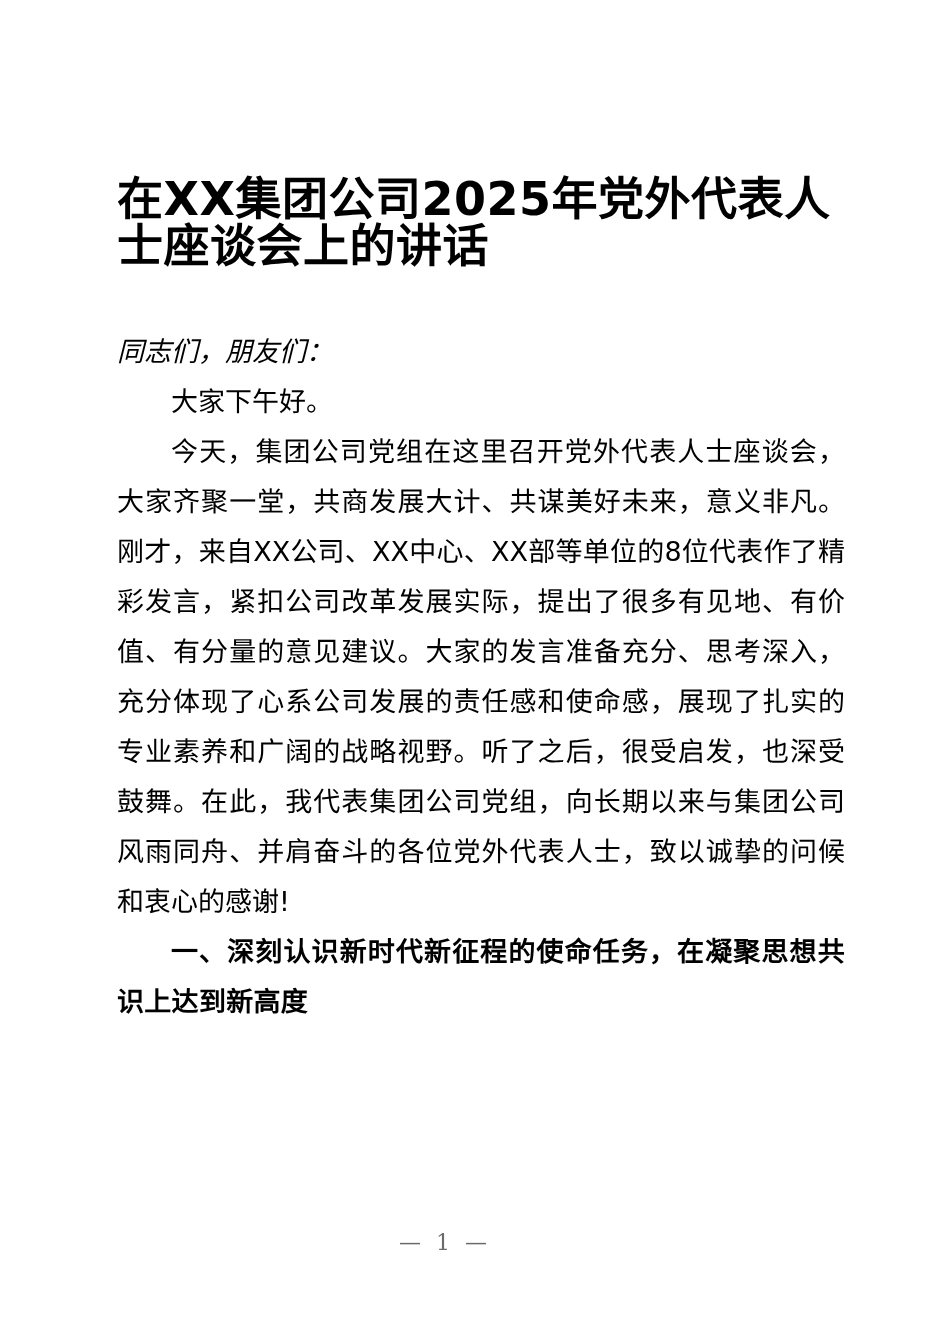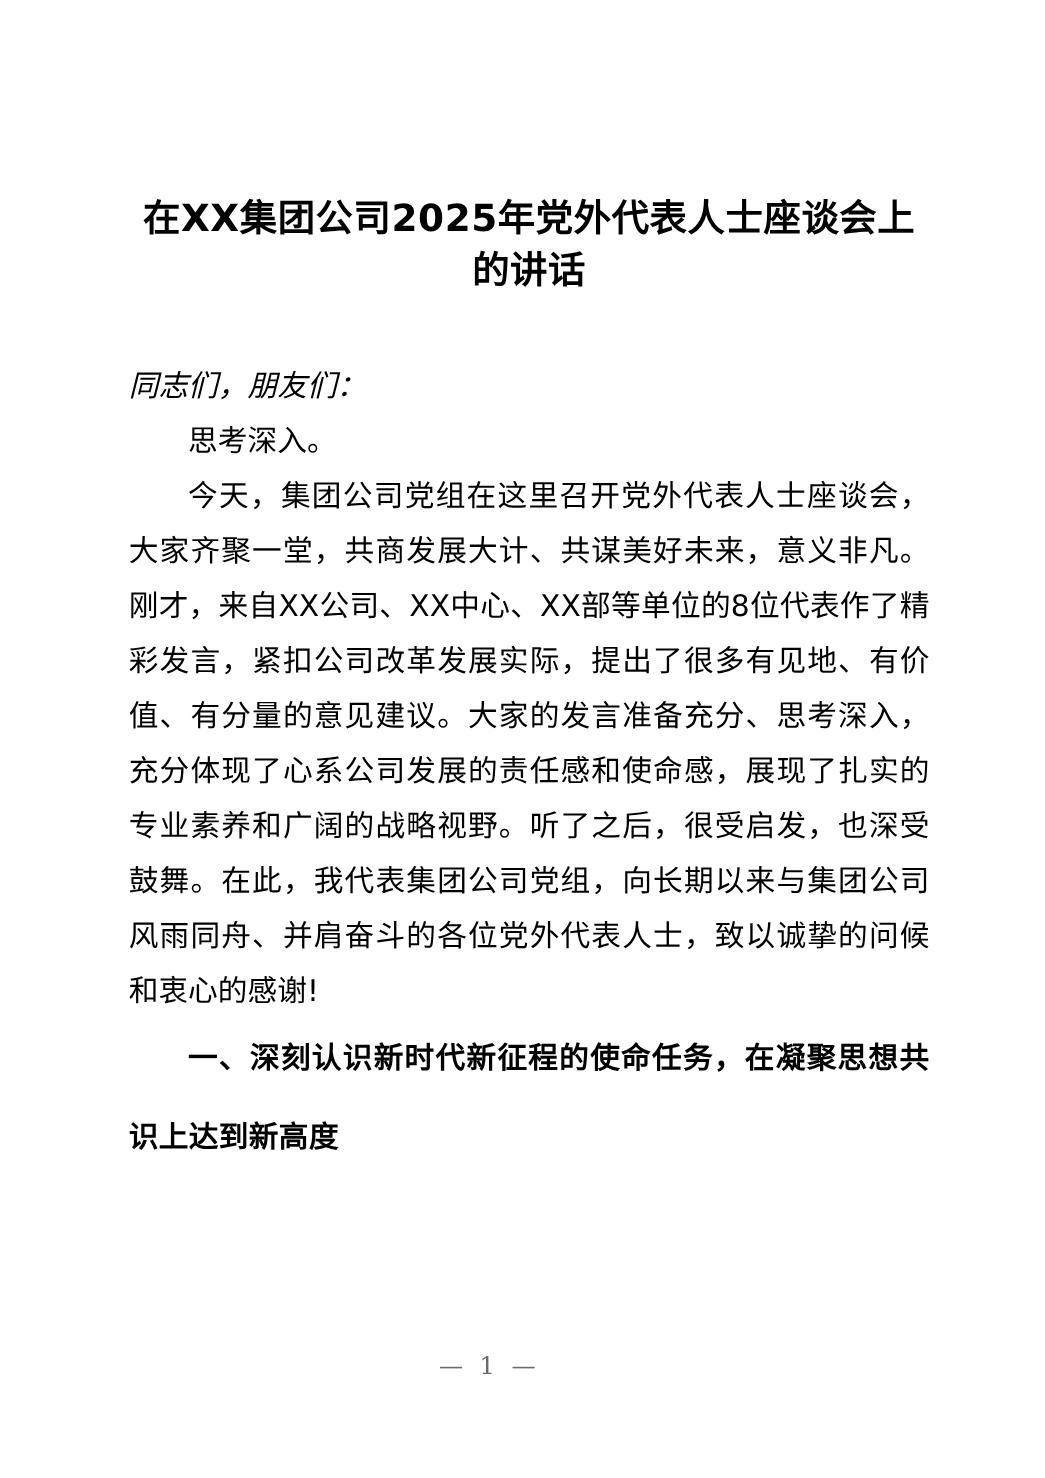--- a/index.html
+++ b/index.html
@@ -20,24 +20,24 @@
   }
   .content {
     position: absolute;
     left: 117px;
     top: 0;
     width: 728px;
   }
   .doc-title {
     margin: 0;
     padding-top: 176px;
-    font-size: 34px;
+    font-size: 46px;
     line-height: 47px;
     font-weight: 700;
-    text-align: center;
+    text-align: left;
     letter-spacing: 0.5px;
     color: #000000;
     font-family: "DejaVu Sans", "Liberation Sans", sans-serif;
   }
   .salutation {
     margin: 0;
     padding-top: 57px;
     font-size: 27px;
     line-height: 50px;
     text-align: justify;
@@ -50,21 +50,21 @@
     font-size: 27px;
     line-height: 50px;
     text-indent: 2em;
     text-align: justify;
     text-justify: inter-ideograph;
     font-weight: 400;
   }
   .section-heading {
     margin: 0;
     font-size: 27px;
-    line-height: 72px;
+    line-height: 50px;
     text-indent: 2em;
     text-align: justify;
     text-justify: inter-ideograph;
     font-weight: 700;
     letter-spacing: 0.3px;
   }
   .page-footer {
     position: absolute;
     left: 0;
     right: 0;
@@ -82,21 +82,21 @@
 <body>
 
 <div class="page">
 
   <div class="content">
 
     <h1 class="doc-title">在XX集团公司2025年党外代表人士座谈会上的讲话</h1>
 
     <p class="salutation">同志们，朋友们：</p>
 
-    <p class="body-para">思考深入。</p>
+    <p class="body-para">大家下午好。</p>
 
     <p class="body-para">今天，集团公司党组在这里召开党外代表人士座谈会，大家齐聚一堂，共商发展大计、共谋美好未来，意义非凡。刚才，来自XX公司、XX中心、XX部等单位的8位代表作了精彩发言，紧扣公司改革发展实际，提出了很多有见地、有价值、有分量的意见建议。大家的发言准备充分、思考深入，充分体现了心系公司发展的责任感和使命感，展现了扎实的专业素养和广阔的战略视野。听了之后，很受启发，也深受鼓舞。在此，我代表集团公司党组，向长期以来与集团公司风雨同舟、并肩奋斗的各位党外代表人士，致以诚挚的问候和衷心的感谢!</p>
 
 
     <p class="section-heading">一、深刻认识新时代新征程的使命任务，在凝聚思想共识上达到新高度</p>
 
   </div>
 
   <div class="page-footer">— 1 —</div>
 

